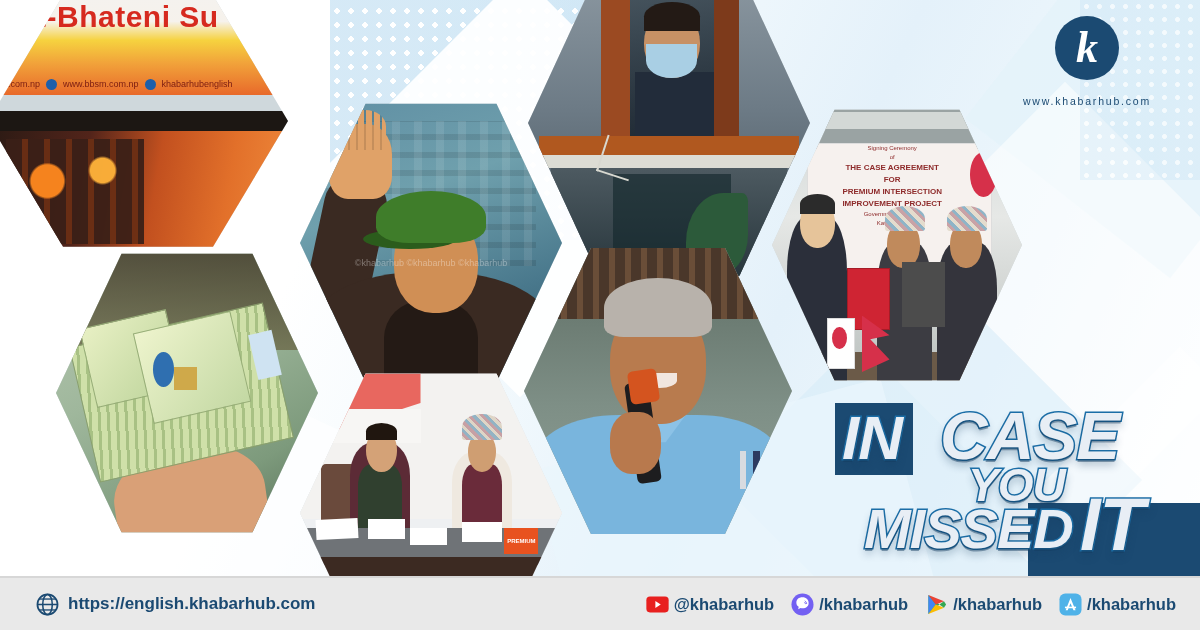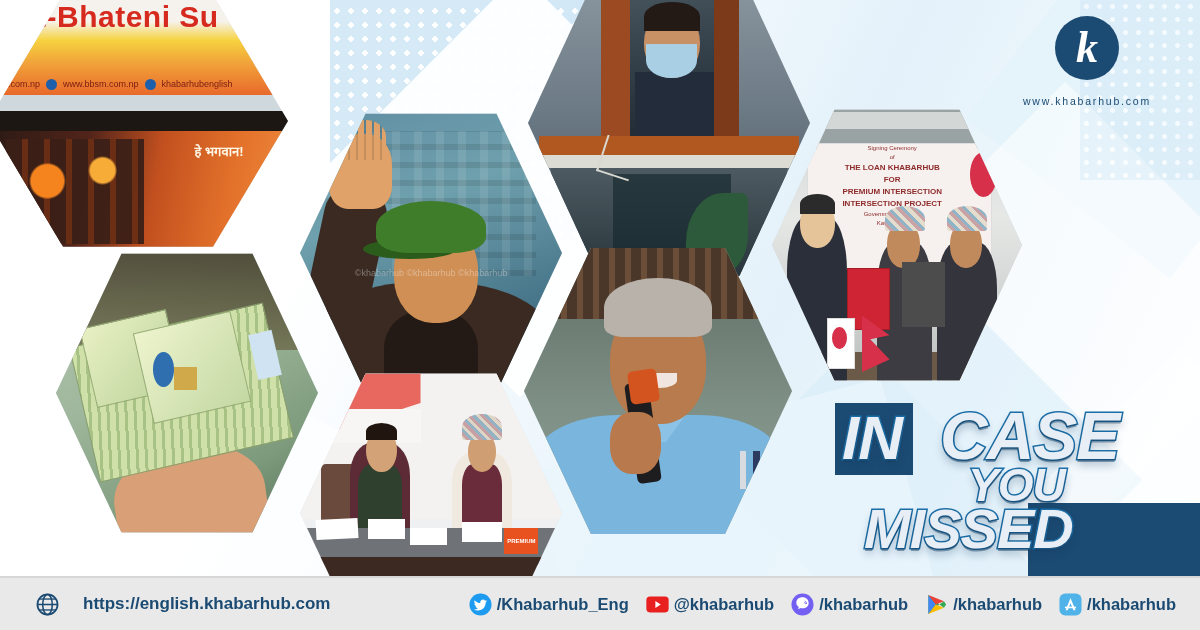--- a/index.html
+++ b/index.html
@@ -226,21 +226,21 @@
   .ln-you{ left:150px; top:62px; font-size:46px; }
   .ln-missed{ left:46px; top:100px; font-size:56px; }
   .ln-it{ left:262px; top:86px; font-size:74px; }
 
   
   .footer{
     position:absolute; left:0; bottom:0; width:1200px; height:52px;
     background:#e9e9e9;
     display:flex; align-items:center;
   }
-  .f-left{ display:flex; align-items:center; gap:24px; padding-left:36px; }
+  .f-left{ display:flex; align-items:center; gap:9px; padding-left:36px; }
   .f-right{ display:flex; align-items:center; gap:17px; margin-left:auto; padding-right:24px;}
   .f-item{ display:flex; align-items:center; gap:5px; }
   .f-text{ color:#1b4a72; font-weight:700; font-size:16.5px; font-family:"Liberation Sans",sans-serif;}
   .f-url{ color:#1b4a72; font-weight:700; font-size:17px; }
   .ic{ width:23px;height:23px;flex:0 0 23px; display:block; }
   .ic-sq{ border-radius:5px; }
 
   
   .f-line{ position:absolute; left:0; bottom:52px; width:1200px; height:2px; background:#d7d7d7; }
 </style>
@@ -267,21 +267,20 @@
       <div class="s1-band"></div>
       <div class="s1-text">hat-Bhateni Su</div>
       <div class="s1-sub">
         <span>bsm.com.np</span>
         <span class="s1-dot"></span>
         <span>www.bbsm.com.np</span>
         <span class="s1-dot"></span>
         <span>khabarhubenglish</span>
       </div>
       <div class="s1-fire"></div>
-      <div class="s1-nep">हे भगवान!</div>
     </div>
   </div>
 
   <div class="hex" style="left:528px; top:-36px; width:282px; height:318px;">
     <div class="scene">
       <div class="s3-bg"></div>
       <div class="s3-lower"></div>
       <div class="s3-low2"></div>
       <div class="s3-plant"></div>
       <div class="s3-glass"></div>
@@ -300,24 +299,24 @@
 
   <div class="hex" style="left:772px; top:104px; width:250px; height:282px;">
     <div class="scene">
       <div class="s4-bg"></div>
       <div class="s4-ceil"></div>
       <div class="s4-ceil2"></div>
       <div class="s4-screen">
         <div class="s4-txt">
           <div class="small">Signing Ceremony</div>
           <div class="small">of</div>
-          <div>THE LOAN KHABARHUB</div>
+          <div>THE CASE AGREEMENT</div>
           <div>FOR</div>
           <div>PREMIUM INTERSECTION</div>
-          <div>INTERSECTION PROJECT</div>
+          <div>IMPROVEMENT PROJECT</div>
           <div class="small">Government of Nepal</div>
           <div class="small">Kathmandu</div>
         </div>
       </div>
       <div class="s4-sun"></div>
       <div class="s4-desk"></div>
       <div class="s4-p1"></div>
         <div class="s4-p1f"></div>
         <div class="s4-p1h"></div>
       <div class="s4-p2"></div>
@@ -327,21 +326,21 @@
         <div class="s4-p3f"></div>
         <div class="s4-p3c"></div>
       <div class="s4-red"></div>
       <div class="s4-gray"></div>
       <div class="s4-jp"></div>
         <div class="s4-jpd"></div>
       <div class="s4-np"></div>
     </div>
   </div>
 
-  <div class="hex" style="left:300px; top:108px; width:262px; height:290px;">
+  <div class="hex" style="left:300px; top:98px; width:262px; height:290px;">
     <div class="scene">
       <div class="s2-bg"></div>
       <div class="s2-blur"></div>
       <div class="s2-arm"></div>
       <div class="s2-hand"></div>
       <div class="s2-fing"></div>
       <div class="s2-body"></div>
       <div class="s2-shirt"></div>
       <div class="s2-vest"></div>
       <div class="s2-face"></div>
@@ -417,47 +416,41 @@
   </div>
 
   <div class="icymi">
     <div class="nav-rect nr1"></div>
     <div class="nav-rect nr2"></div>
     <div class="icymi-text">
       <div class="ln ln-in">IN</div>
       <div class="ln ln-case">CASE</div>
       <div class="ln ln-you">YOU</div>
       <div class="ln ln-missed">MISSED</div>
+      <div class="ln ln-it">IT</div>
     </div>
   </div>
 
   <div class="f-line"></div>
   <div class="footer">
 
     <div class="f-left">
       <svg class="ic" viewBox="0 0 24 24">
         <circle cx="12" cy="12" r="10.5" fill="none" stroke="#1b4a72" stroke-width="1.8"></circle>
         <ellipse cx="12" cy="12" rx="5" ry="10.5" fill="none" stroke="#1b4a72" stroke-width="1.6"></ellipse>
         <line x1="1.5" y1="12" x2="22.5" y2="12" stroke="#1b4a72" stroke-width="1.6"></line>
         <line x1="3.2" y1="6.3" x2="20.8" y2="6.3" stroke="#1b4a72" stroke-width="1.4"></line>
         <line x1="3.2" y1="17.7" x2="20.8" y2="17.7" stroke="#1b4a72" stroke-width="1.4"></line>
       </svg>
       <span class="f-url">https://english.khabarhub.com</span>
     </div>
 
     <div class="f-right">
 
 
-      <div class="f-item">
-        <svg class="ic" viewBox="0 0 24 24">
-          <circle cx="12" cy="12" r="11.5" fill="#1d9bf0"></circle>
-          <path d="M18.8 8.3c-.5.2-1 .4-1.6.5.6-.3 1-.9 1.2-1.6-.5.3-1.1.6-1.8.7a2.8 2.8 0 0 0-4.8 2.6c-2.3-.1-4.4-1.2-5.8-3a2.8 2.8 0 0 0 .9 3.8c-.5 0-.9-.1-1.3-.4 0 1.4 1 2.5 2.3 2.8-.4.1-.8.1-1.2.1.3 1.1 1.4 1.9 2.6 2a5.7 5.7 0 0 1-4.2 1.2 8 8 0 0 0 4.3 1.3c5.2 0 8-4.3 8-8v-.4c.6-.4 1-.9 1.4-1.6z" fill="#fff"></path>
-        </svg>
-        <span class="f-text">/Khabarhub_Eng</span>
-      </div>
 
       <div class="f-item">
         <svg class="ic ic-sq" viewBox="0 0 32 24">
           <rect x="0.5" y="1" width="31" height="22" rx="5" fill="#e8201f"></rect>
           <path d="M13 7.2 20.5 12 13 16.8z" fill="#fff"></path>
         </svg>
         <span class="f-text">@khabarhub</span>
       </div>
 
       <div class="f-item">

